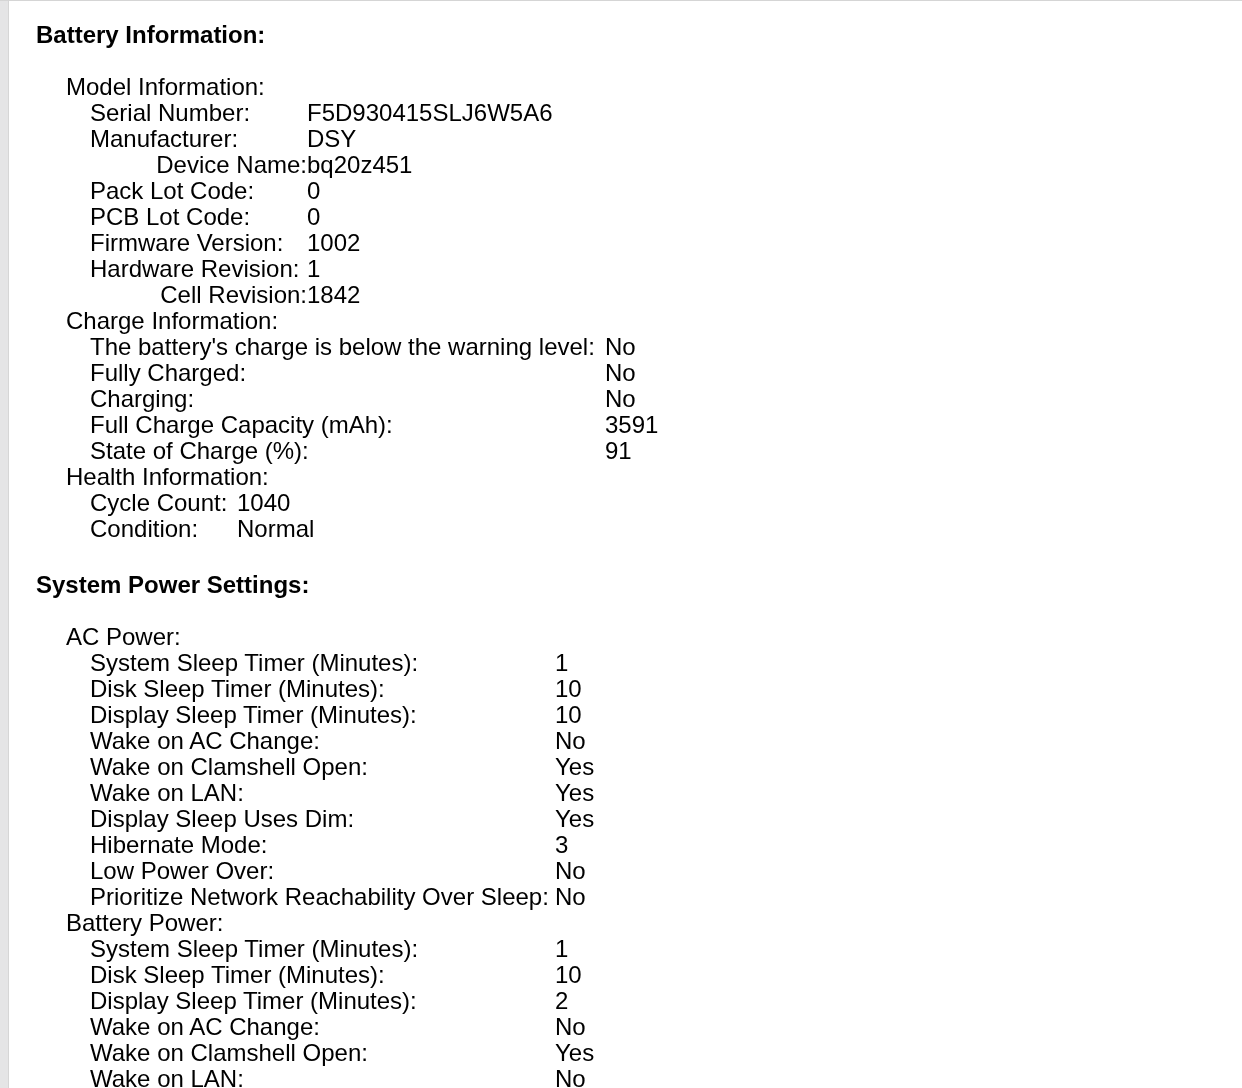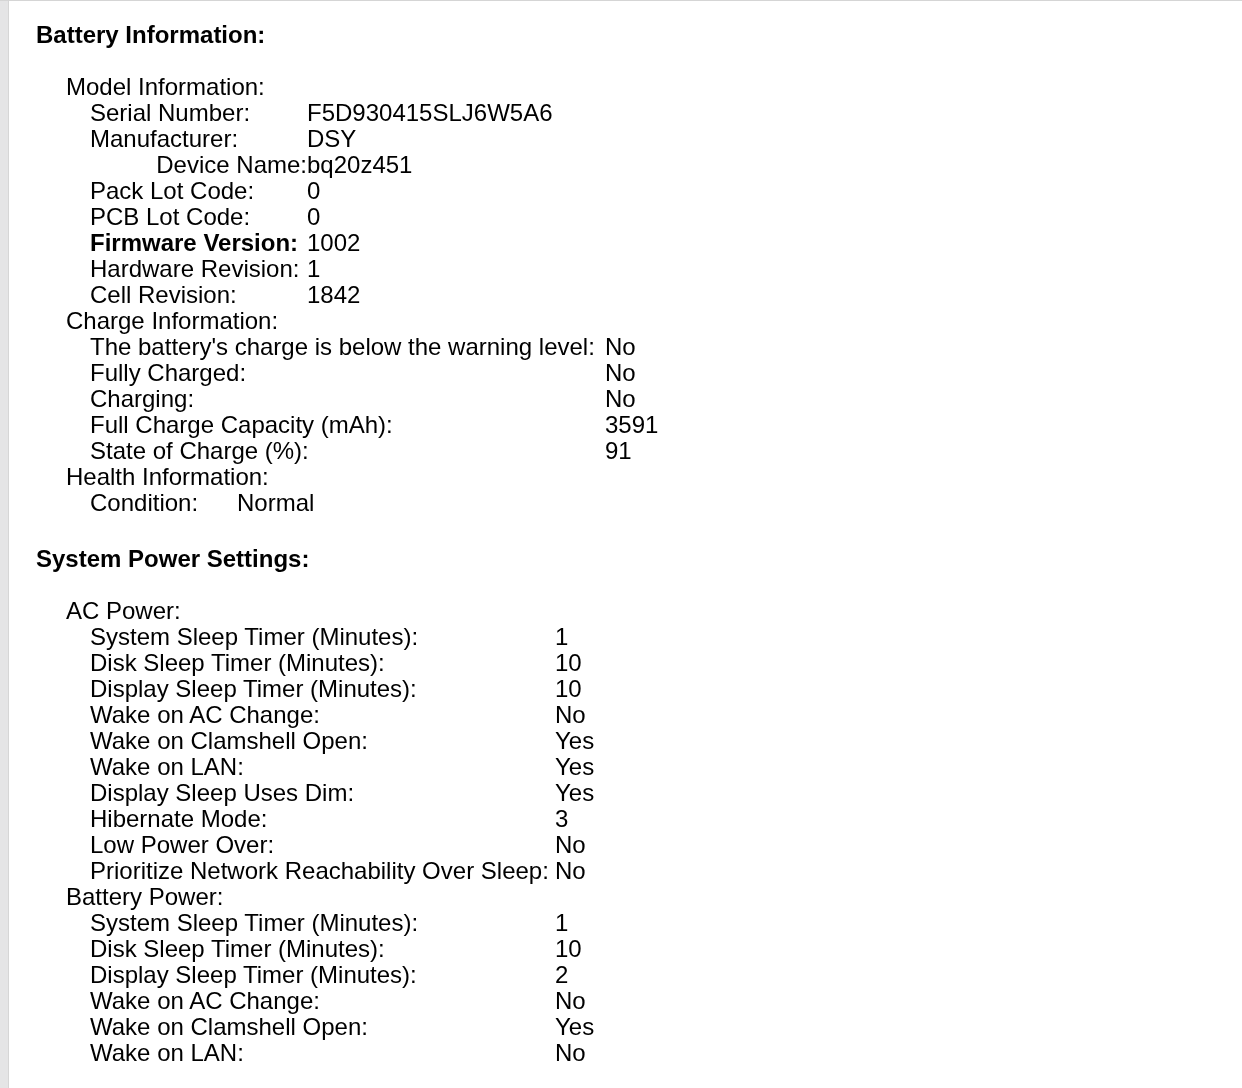--- a/index.html
+++ b/index.html
@@ -74,30 +74,31 @@
   <div class="left-edge"></div>
   <div class="content" id="content">
       <div class="section-title">Battery Information:</div>
       <div class="blank"></div>
       <div class="group-name">Model Information:</div>
       <div class="row"><span class="lbl" style="width: 217px;">Serial Number:</span><span class="val">F5D930415SLJ6W5A6</span></div>
       <div class="row"><span class="lbl" style="width: 217px;">Manufacturer:</span><span class="val">DSY</span></div>
       <div class="row"><span class="lbl" style="width: 217px; text-align: right;">Device Name:</span><span class="val">bq20z451</span></div>
       <div class="row"><span class="lbl" style="width: 217px;">Pack Lot Code:</span><span class="val">0</span></div>
       <div class="row"><span class="lbl" style="width: 217px;">PCB Lot Code:</span><span class="val">0</span></div>
-      <div class="row"><span class="lbl" style="width: 217px; font-weight: bold;">Firmware Version:</span><span class="val">1002</span></div>
+      <div class="row"><span class="lbl" style="width: 217px;">Firmware Version:</span><span class="val">1002</span></div>
       <div class="row"><span class="lbl" style="width: 217px;">Hardware Revision:</span><span class="val">1</span></div>
-      <div class="row"><span class="lbl" style="width: 217px;">Cell Revision:</span><span class="val">1842</span></div>
+      <div class="row"><span class="lbl" style="width: 217px; text-align: right;">Cell Revision:</span><span class="val">1842</span></div>
       <div class="group-name">Charge Information:</div>
       <div class="row"><span class="lbl" style="width: 515px;">The battery's charge is below the warning level:</span><span class="val">No</span></div>
       <div class="row"><span class="lbl" style="width: 515px;">Fully Charged:</span><span class="val">No</span></div>
       <div class="row"><span class="lbl" style="width: 515px;">Charging:</span><span class="val">No</span></div>
       <div class="row"><span class="lbl" style="width: 515px;">Full Charge Capacity (mAh):</span><span class="val">3591</span></div>
       <div class="row"><span class="lbl" style="width: 515px;">State of Charge (%):</span><span class="val">91</span></div>
       <div class="group-name">Health Information:</div>
+      <div class="row"><span class="lbl" style="width: 147px;">Cycle Count:</span><span class="val">1040</span></div>
       <div class="row"><span class="lbl" style="width: 147px;">Condition:</span><span class="val">Normal</span></div>
       <div class="blank"></div>
       <div class="section-title later">System Power Settings:</div>
       <div class="blank"></div>
       <div class="group-name">AC Power:</div>
       <div class="row"><span class="lbl" style="width: 465px;">System Sleep Timer (Minutes):</span><span class="val">1</span></div>
       <div class="row"><span class="lbl" style="width: 465px;">Disk Sleep Timer (Minutes):</span><span class="val">10</span></div>
       <div class="row"><span class="lbl" style="width: 465px;">Display Sleep Timer (Minutes):</span><span class="val">10</span></div>
       <div class="row"><span class="lbl" style="width: 465px;">Wake on AC Change:</span><span class="val">No</span></div>
       <div class="row"><span class="lbl" style="width: 465px;">Wake on Clamshell Open:</span><span class="val">Yes</span></div>

